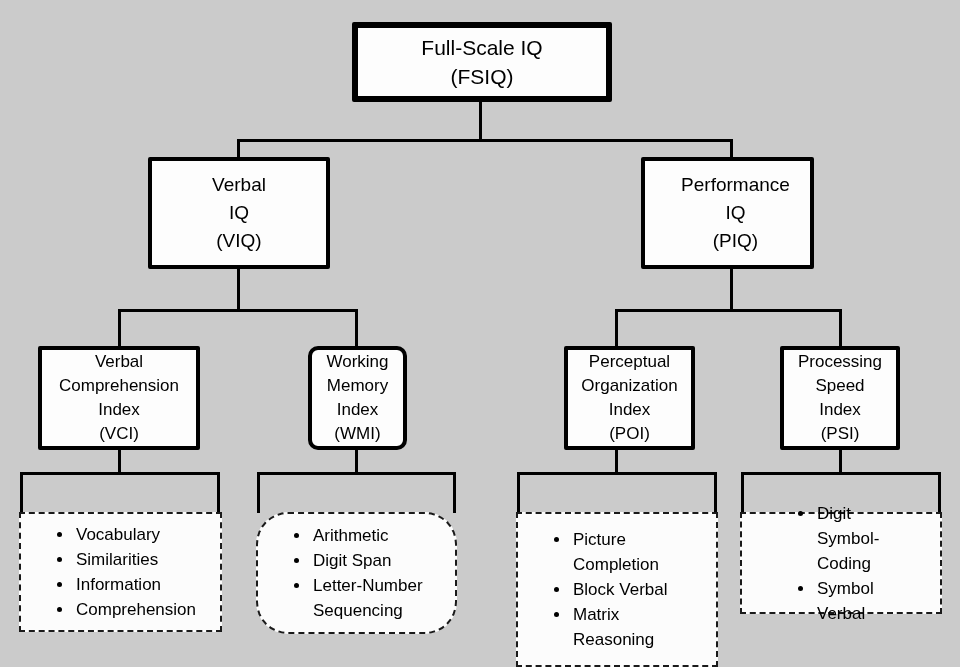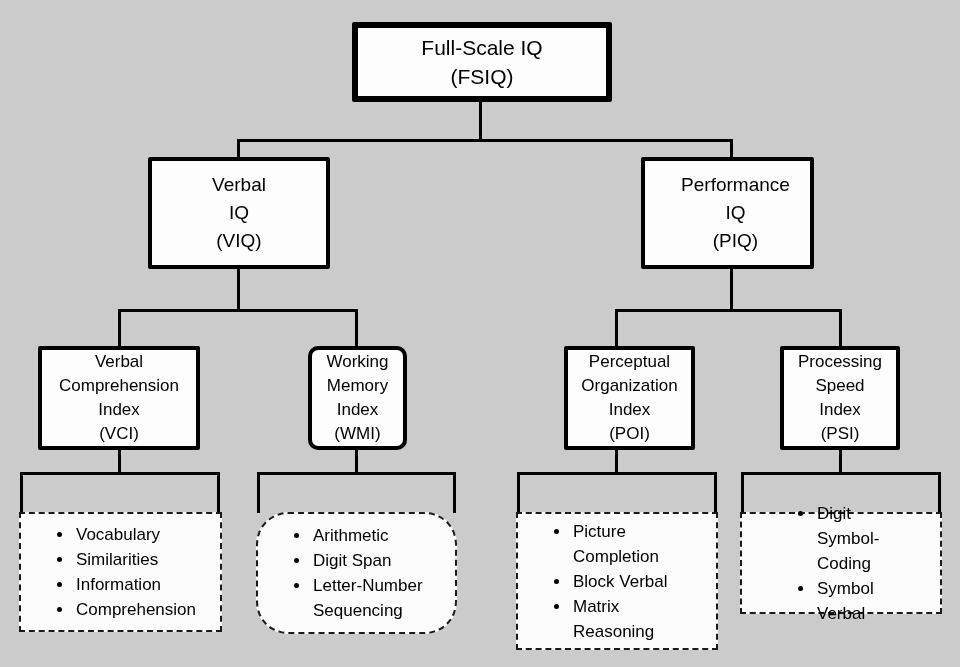--- a/index.html
+++ b/index.html
@@ -62,21 +62,21 @@
     box-sizing: border-box;
     top: 512px;
     background: #fcfcfc;
     border: 2px dashed #1a1a1a;
     display: flex;
     flex-direction: column;
     justify-content: center;
   }
   .db-vci { left: 19px;  width: 203px; height: 120px; }
   .db-wmi { left: 256px; width: 201px; height: 122px; border-radius: 32px; }
-  .db-poi { left: 516px; width: 202px; height: 138px; }
+  .db-poi { left: 516px; width: 202px; height: 155px; }
   .db-psi { left: 740px; width: 202px; height: 102px; padding-left: 20px; }
 
   .dashedbox ul {
     margin: 17px;
     padding: 0 8px 0 36px;
     font-size: 17px;
     line-height: 25px;
     list-style-type: disc;
   }
   .dashedbox li { padding-left: 2px; }

